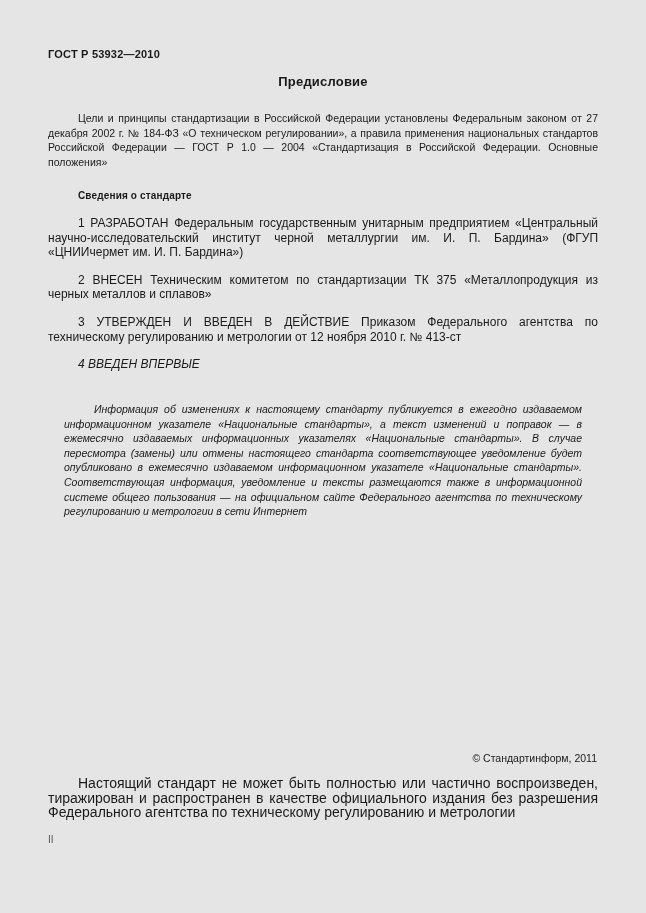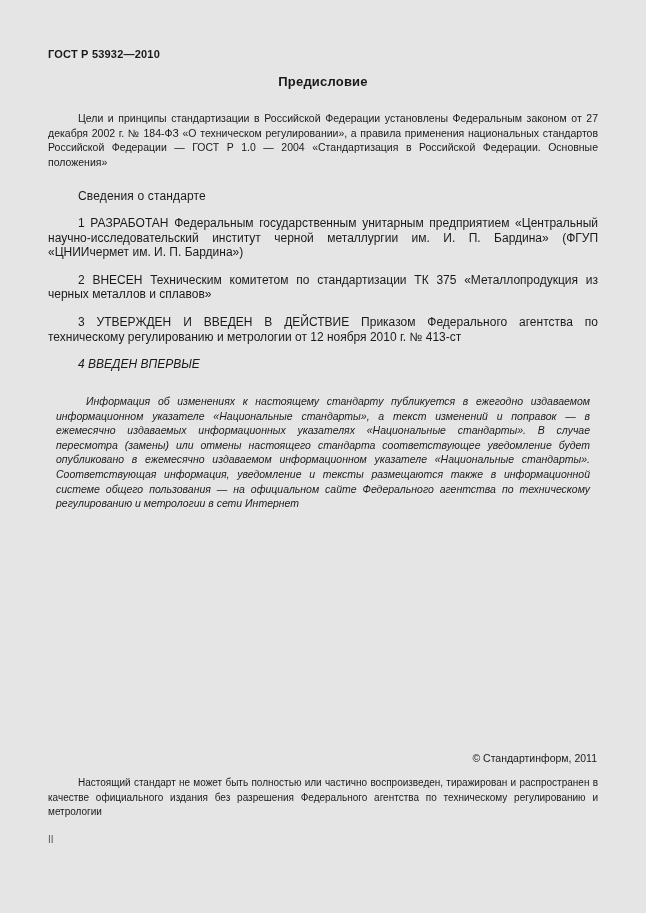--- a/index.html
+++ b/index.html
@@ -50,41 +50,41 @@
     font-size: 10.5px;
     line-height: 14.6px;
     text-align: justify;
     text-justify: inter-word;
     text-indent: 30px;
     hyphens: manual;
   }
 
   .sub-heading {
     margin: 20px 0 12px 0;
-    font-size: 12px;
-    font-weight: normal;
+    font-size: 10px;
+    font-weight: bold;
     text-indent: 30px;
     line-height: 14.6px;
     letter-spacing: 0.15px;
   }
 
   .clause {
     margin: 0 0 13px 0;
     font-size: 12px;
     line-height: 14.6px;
     text-align: justify;
     text-indent: 30px;
   }
   .clause.last-clause {
     margin-bottom: 0;
     font-style: italic;
   }
 
   .notice {
-    margin: 8px;
+    margin: 16px;
     font-size: 10.5px;
     line-height: 14.6px;
     text-align: justify;
     text-indent: 30px;
     font-style: italic;
   }
 
   .notice-block {
     position: absolute;
     left: 48px;
@@ -99,21 +99,21 @@
     font-size: 10.5px;
     line-height: 14.6px;
     white-space: nowrap;
   }
 
   .footer-note {
     position: absolute;
     left: 48px;
     top: 776px;
     width: 550px;
-    font-size: 10px;
+    font-size: 14px;
     line-height: 14.6px;
     text-align: justify;
     text-indent: 30px;
     margin: 0;
   }
 
   .page-number {
     position: absolute;
     left: 48px;
     top: 834px;

